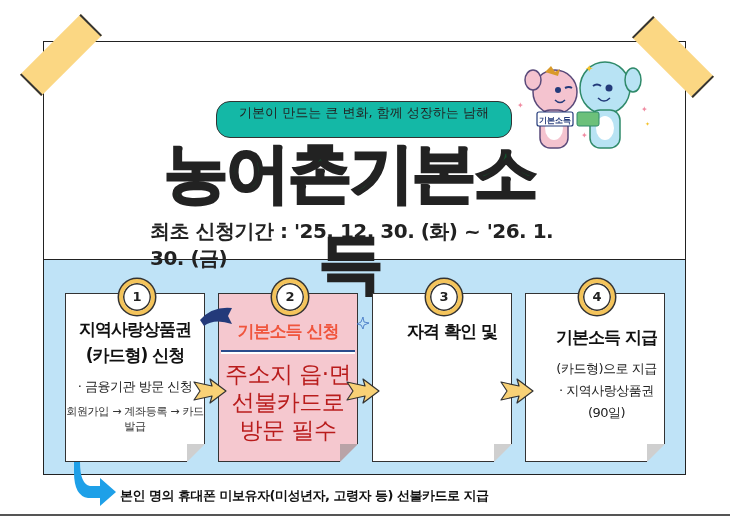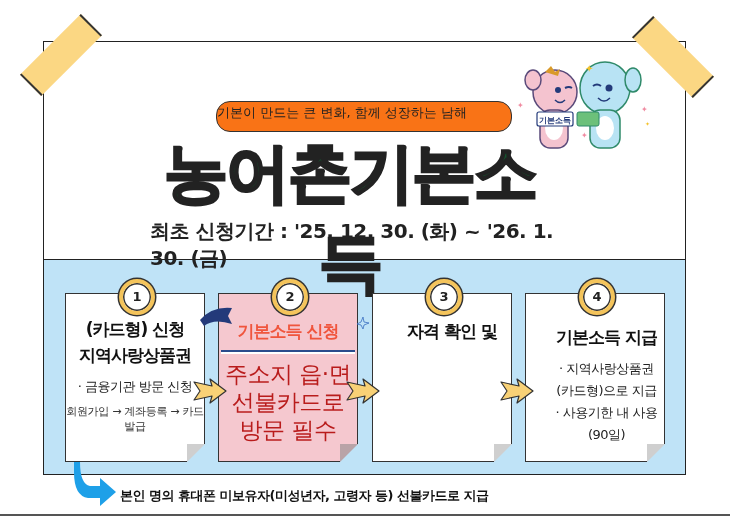--- a/index.html
+++ b/index.html
@@ -19,23 +19,23 @@
   }
   .tape {
     position: absolute; width: 86px; height: 30px; background: #fbd783;
     border-left: 2px solid #333; border-right: 2px solid #333;
     box-sizing: border-box;
   }
   .tape-left { left: 18px; top: 40px; transform: rotate(-45deg); }
   .tape-right { left: 630px; top: 42px; transform: rotate(45deg); }
 
   .subtitle-pill {
-    position: absolute; left: 216px; top: 101px; width: 296px; height: 31px;
-    background: #f97316; border: 1.5px solid #333; border-radius: 14px;
-    box-sizing: border-box; font-size: 13px; line-height: 22px;
+    position: absolute; left: 216px; top: 101px; width: 296px; height: 37px;
+    background: #14b8a6; border: 1.5px solid #333; border-radius: 14px;
+    box-sizing: border-box; text-align: center; font-size: 13px; line-height: 22px;
     color: #222;
   }
   .main-title {
     position: absolute; left: 135px; top: 128px; width: 430px; text-align: center;
     font-size: 64px; font-weight: 900; letter-spacing: -2px; color: #14532d;
     -webkit-text-stroke: 2.5px #222; font-family: "DejaVu Sans", sans-serif;
     line-height: 90px;
   }
   .period {
     position: absolute; left: 150px; top: 218px; width: 430px; 
@@ -125,22 +125,22 @@
   <text x="136" y="62" font-size="8" fill="#f08aa0">✦</text>
   <text x="76" y="88" font-size="8" fill="#f08aa0">✦</text>
   <text x="140" y="76" font-size="6" fill="#f4c22b">✦</text>
 </svg>
 
 <div class="main-title">농어촌기본소득</div>
 <div class="period">최초 신청기간 : '25. 12. 30. (화) ~ '26. 1. 30. (금)</div>
 
 <div class="card" style="left:65px;">
   <div style="padding-top:22px;">
+    <div class="card-title">지역사랑상품권</div>
     <div class="card-title">(카드형) 신청</div>
-    <div class="card-title">지역사랑상품권</div>
     <div style="height:8px"></div>
     <div class="card-body">· 금융기관 방문 신청</div>
     <div style="height:6px"></div>
     <div class="small-note">회원가입 → 계좌등록 → 카드발급</div>
   </div>
   <div class="fold"></div>
 </div>
 <div class="num" style="left:119px;">1</div>
 
 <div class="card pink" style="left:218px;">
@@ -164,23 +164,22 @@
     <div style="height:10px"></div>
   </div>
   <div class="fold"></div>
 </div>
 <div class="num" style="left:426px;">3</div>
 
 <div class="card" style="left:525px;padding-left:23px;">
   <div style="padding-top:30px;">
     <div class="card-title">기본소득 지급</div>
     <div style="height:8px"></div>
+    <div class="card-body">(카드형)으로 지급</div>
     <div class="card-body">· 지역사랑상품권</div>
-    <div class="card-body">(카드형)으로 지급</div>
-    <div class="card-body">· 사용기한 내 사용</div>
     <div class="card-body">(90일)</div>
   </div>
   <div class="fold"></div>
 </div>
 <div class="num" style="left:579px;">4</div>
 
 <svg class="arrow" style="left:192px;top:378px;" viewBox="0 0 36 26">
   <path d="M2 4 L20 8 L18 1 L34 13 L18 25 L20 18 L2 22 L8 13 Z" fill="#f8d176" stroke="#333" stroke-width="1.2" stroke-linejoin="round"></path>
 </svg>
 <svg class="arrow" style="left:345px;top:378px;" viewBox="0 0 36 26">

